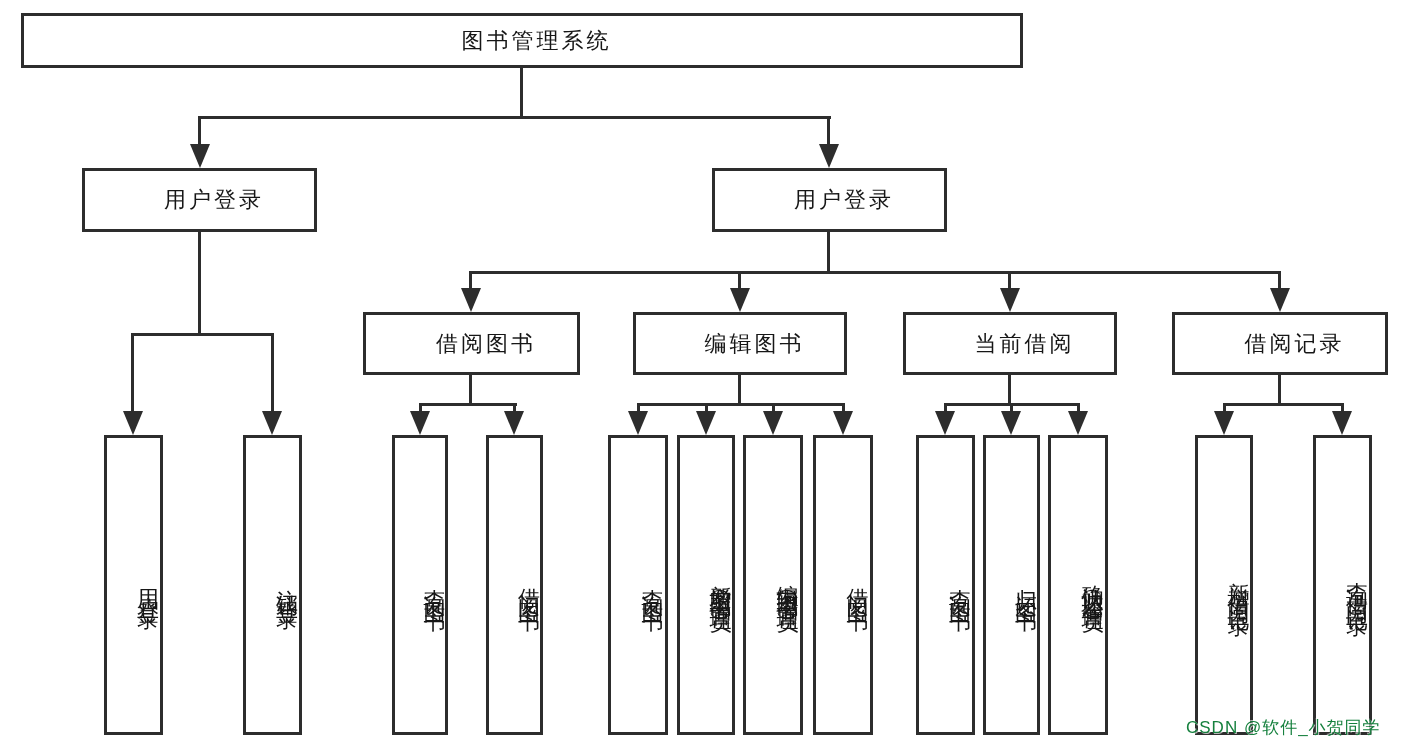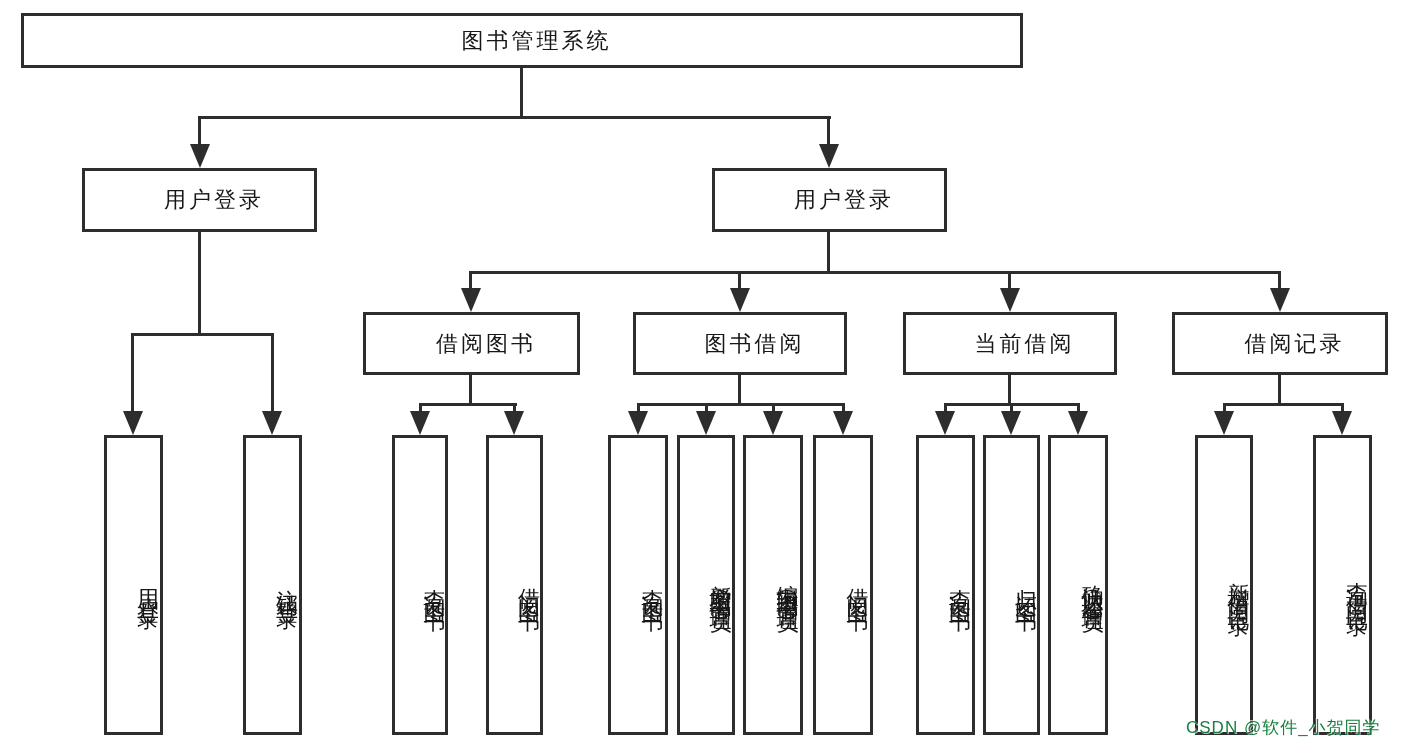--- a/index.html
+++ b/index.html
@@ -89,21 +89,21 @@
   <div class="arrow" style="left:730px;top:288px;"></div>
   <div class="vline" style="left:1008px;top:271px;height:20px;"></div>
   <div class="arrow" style="left:1000px;top:288px;"></div>
   <div class="vline" style="left:1278px;top:271px;height:20px;"></div>
   <div class="arrow" style="left:1270px;top:288px;"></div>
 
   <div class="box" style="left:363px;top:312px;width:217px;height:63px;">
     <span class="hlabel">借阅图书</span>
   </div>
   <div class="box" style="left:633px;top:312px;width:214px;height:63px;">
-    <span class="hlabel">图书借阅</span>
+    <span class="hlabel">编辑图书</span>
   </div>
   <div class="box" style="left:1172px;top:312px;width:216px;height:63px;">
     <span class="hlabel">借阅记录</span>
   </div>
   <div class="box" style="left:903px;top:312px;width:214px;height:63px;">
     <span class="hlabel">当前借阅</span>
   </div>
 
   <div class="vline" style="left:469px;top:375px;height:31px;"></div>
   <div class="hline" style="left:419px;top:403px;width:98px;"></div>

